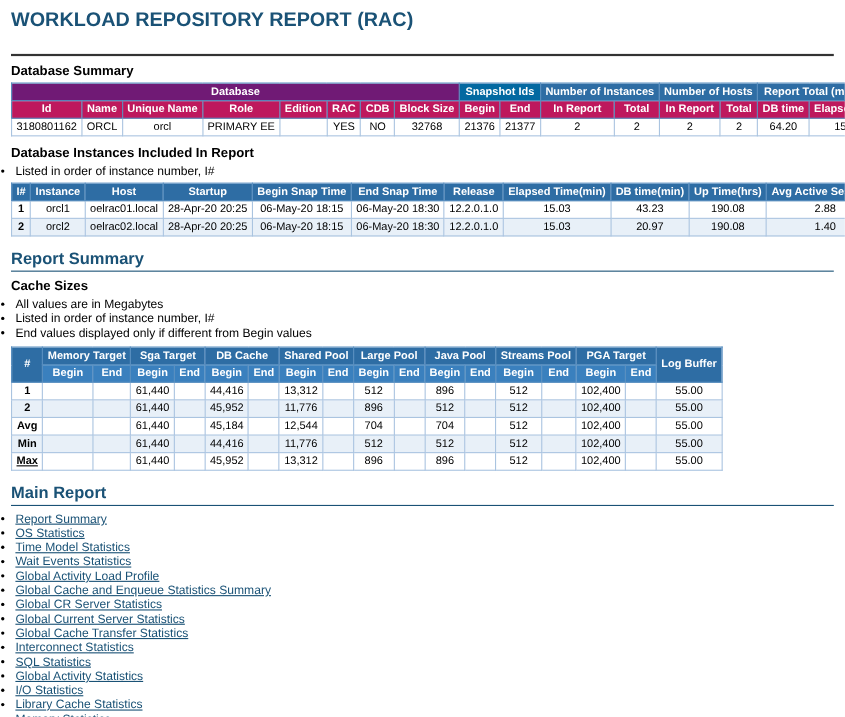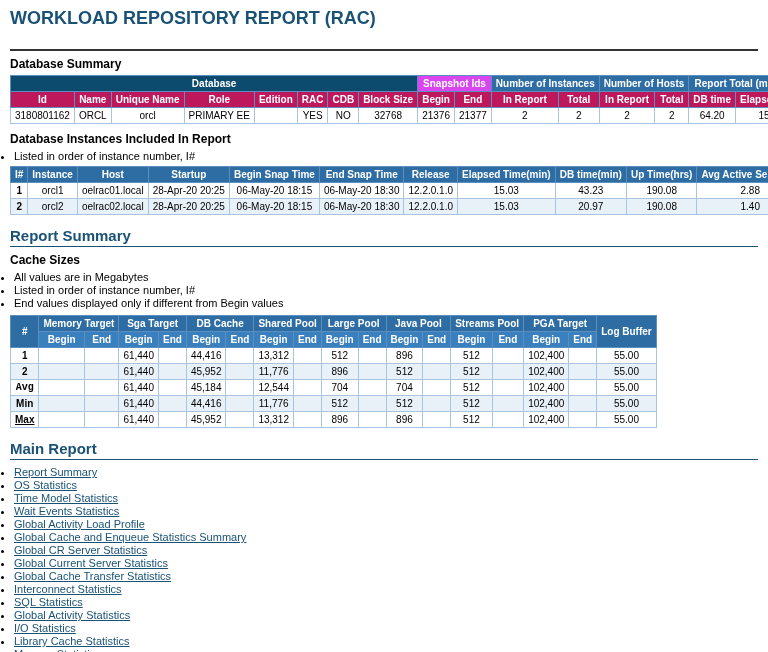--- a/index.html
+++ b/index.html
@@ -70,22 +70,22 @@
 
 <h1>WORKLOAD REPOSITORY REPORT (RAC)</h1>
 
 <hr style="border:1px solid #333; margin-bottom:6px;">
 
 <h2>Database Summary</h2>
 
 <table style="width:100%; margin-bottom:8px;">
   <thead>
     <tr>
-      <th colspan="8" style="background:#0c4a6e; color:#fff; border:1px solid #5a8fc0;">Database</th>
-      <th colspan="2" style="background:#d946ef; color:#fff; border:1px solid #5a8fc0;">Snapshot Ids</th>
+      <th colspan="8" style="background:#701a75; color:#fff; border:1px solid #5a8fc0;">Database</th>
+      <th colspan="2" style="background:#0369a1; color:#fff; border:1px solid #5a8fc0;">Snapshot Ids</th>
       <th colspan="2" style="background:#2e6da4; color:#fff; border:1px solid #5a8fc0;">Number of Instances</th>
       <th colspan="2" style="background:#2e6da4; color:#fff; border:1px solid #5a8fc0;">Number of Hosts</th>
       <th colspan="2" style="background:#2e6da4; color:#fff; border:1px solid #5a8fc0;">Report Total (minutes)</th>
     </tr>
     <tr>
       <th>Id</th>
       <th>Name</th>
       <th>Unique Name</th>
       <th>Role</th>
       <th>Edition</th>
@@ -252,21 +252,21 @@
         <td></td>
         <td>512</td>
         <td></td>
         <td>512</td>
         <td></td>
         <td>102,400</td>
         <td></td>
         <td>55.00</td>
       </tr>
       <tr>
-        <td style="font-weight: bold; font-family: Liberation Mono, monospace;">Avg</td>
+        <td style="font-weight: bold;">Avg</td>
         <td></td>
         <td></td>
         <td>61,440</td>
         <td></td>
         <td>45,184</td>
         <td></td>
         <td>12,544</td>
         <td></td>
         <td>704</td>
         <td></td>

